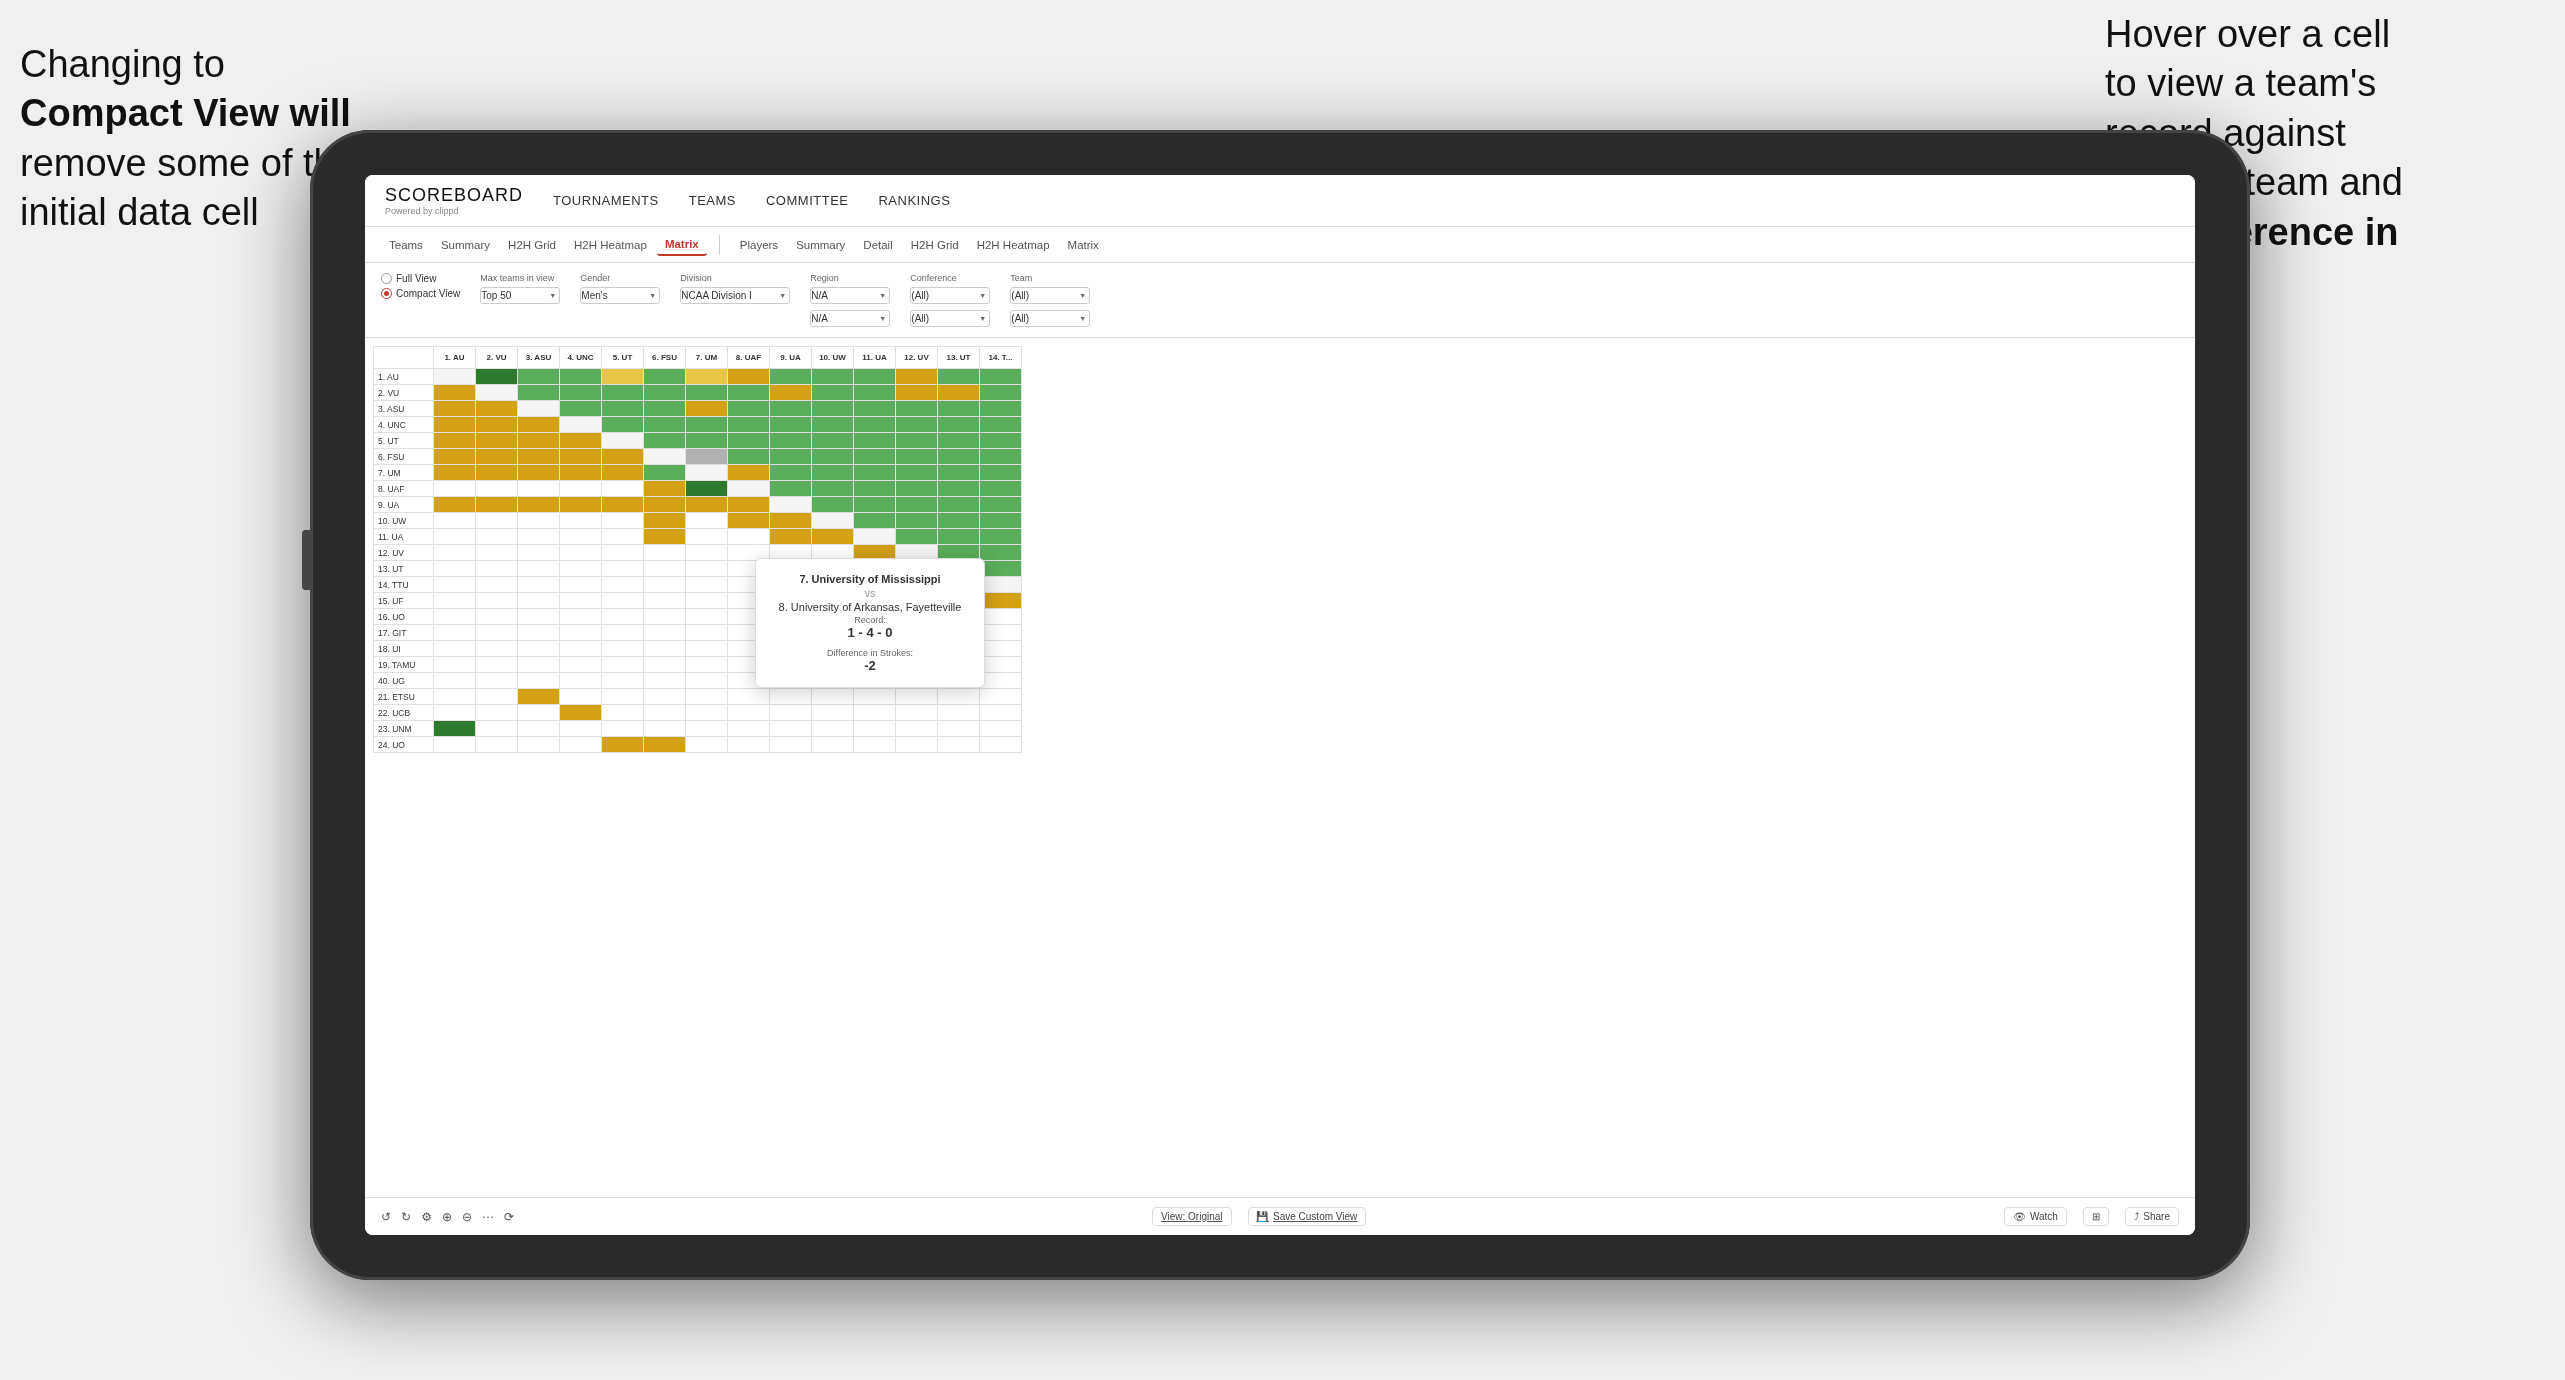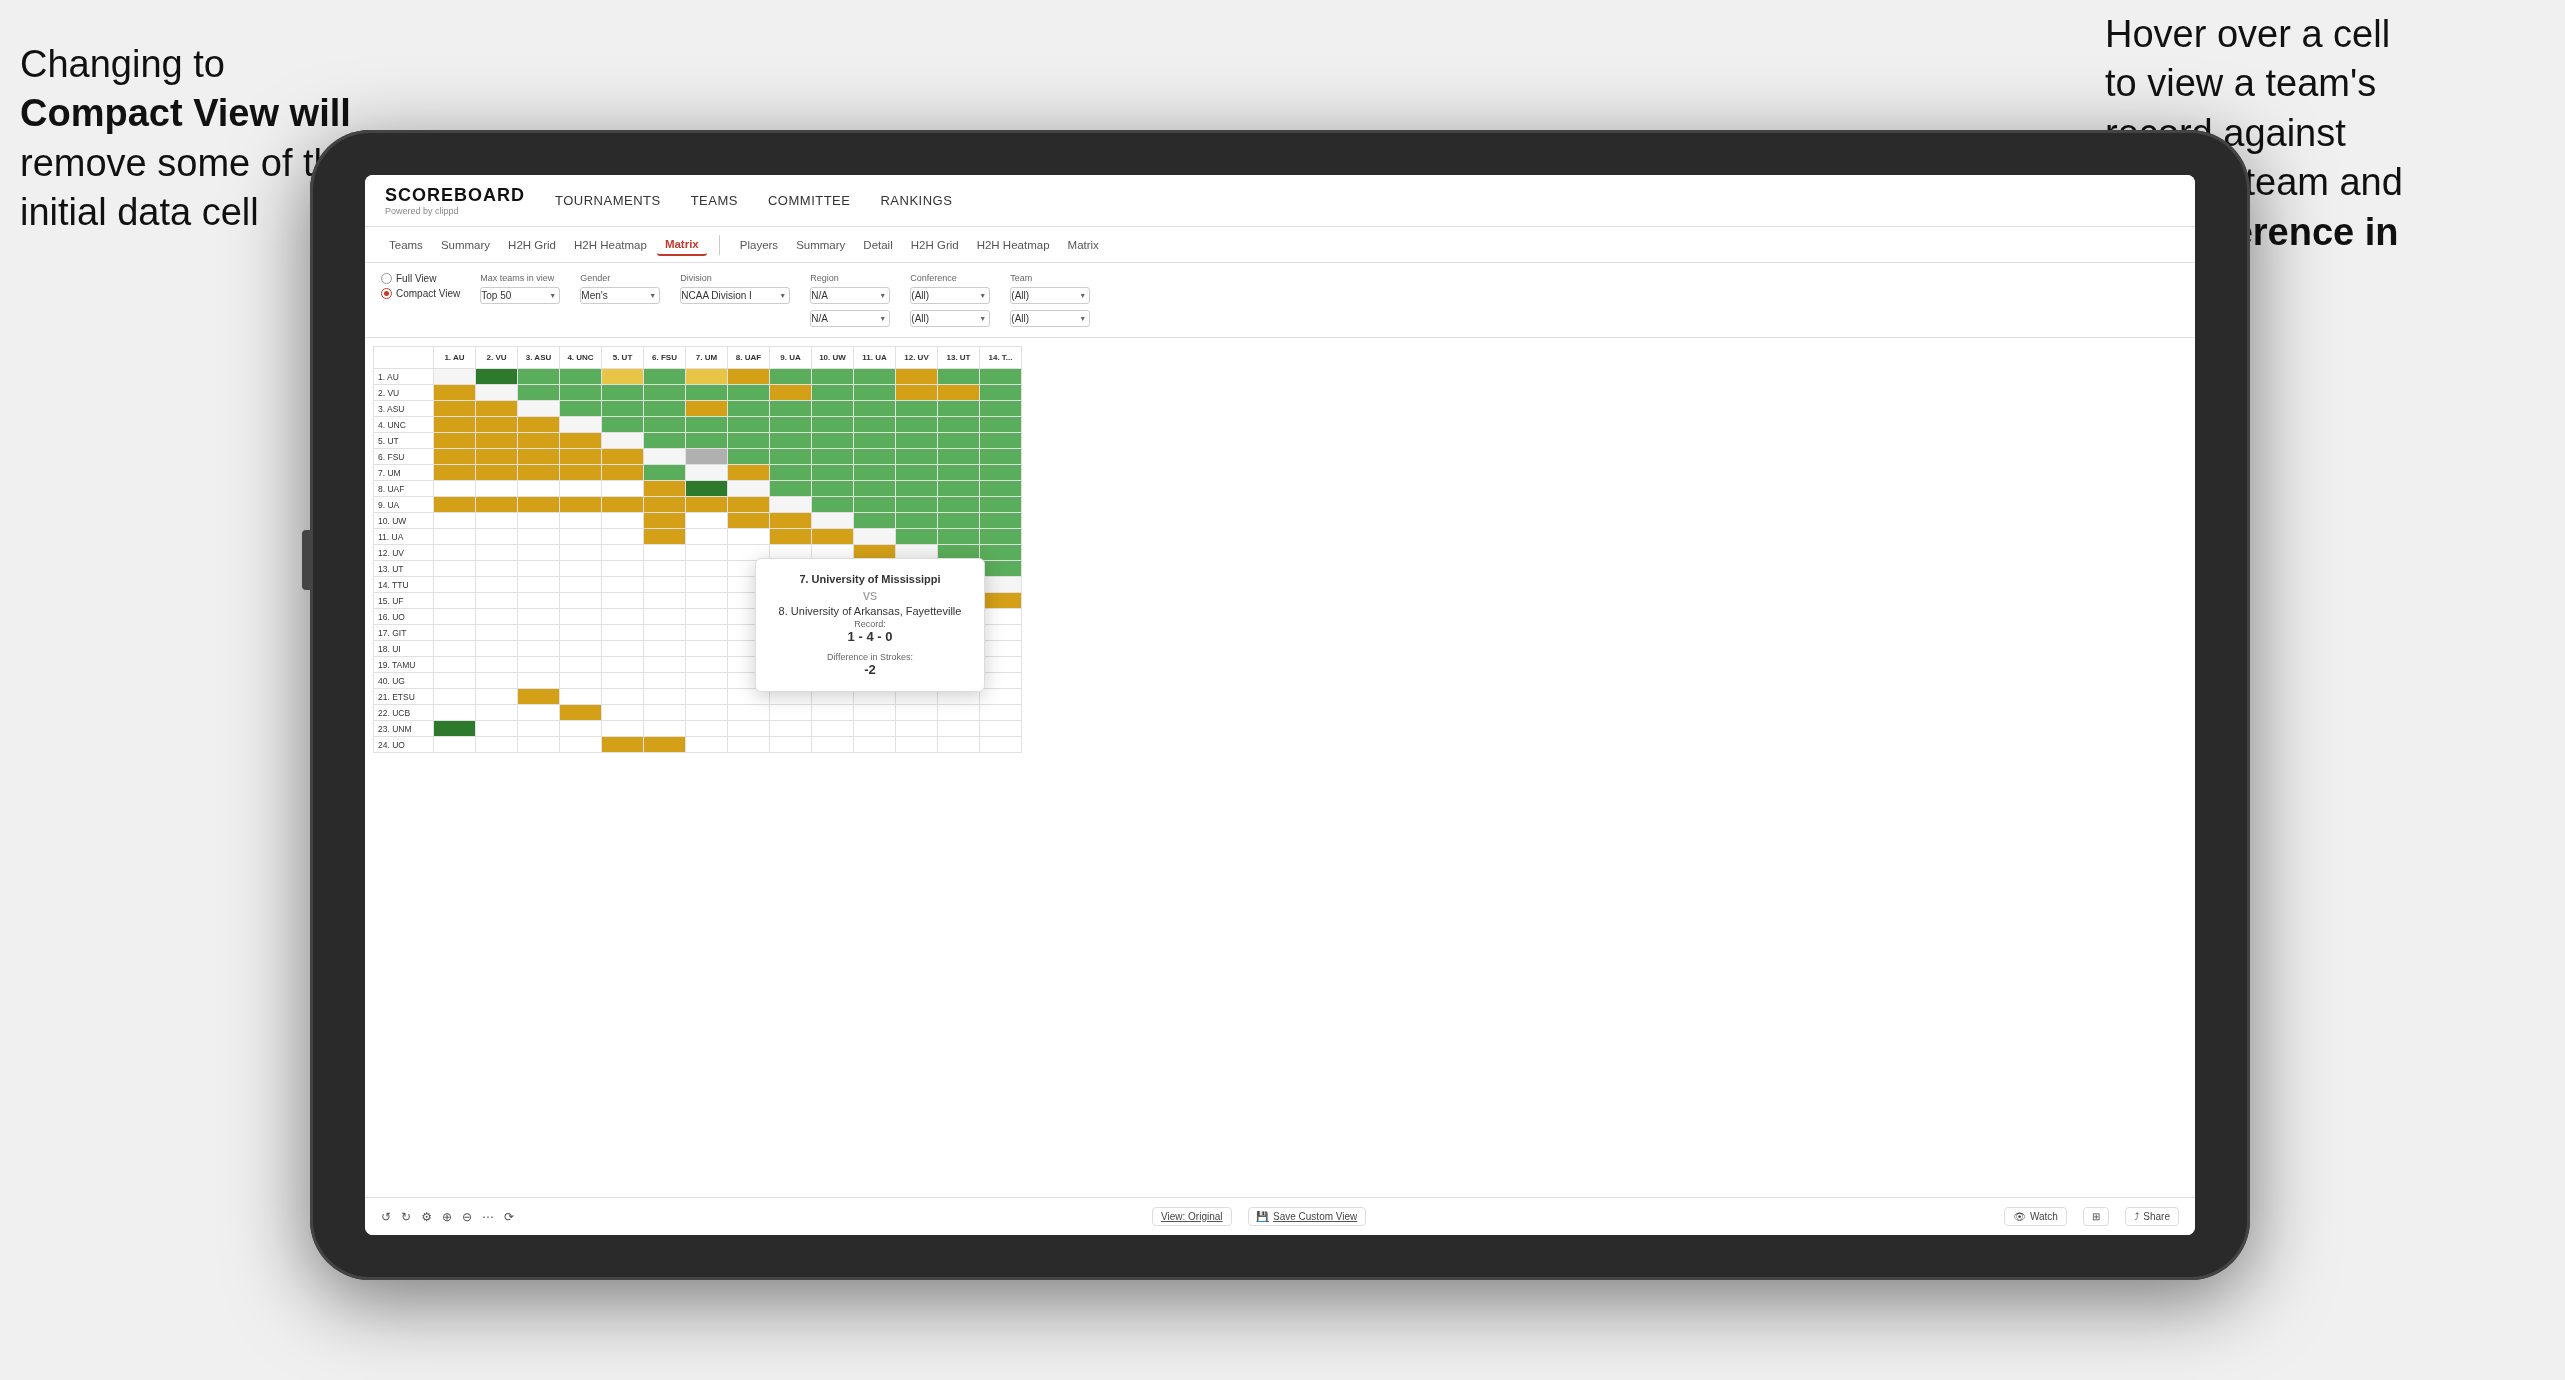--- a/index.html
+++ b/index.html
@@ -89,21 +89,21 @@
       background: #fff;
       flex-shrink: 0;
     }
     .logo-area {
       display: flex;
       flex-direction: column;
       margin-right: 30px;
     }
     .logo-text {
       font-size: 18px;
-      font-weight: 700;
+      font-weight: 400;
       color: #111;
       letter-spacing: 1px;
       text-align: center;
     }
     .logo-sub {
       font-size: 9px;
       color: #888;
     }
     .nav-items {
       display: flex;
@@ -293,21 +293,21 @@
       min-width: 230px;
       z-index: 10;
     }
     .tooltip-team1 {
       font-size: 11px;
       font-weight: 600;
       color: #333;
       text-align: center;
     }
     .tooltip-vs {
-      font-size: 14px;
+      font-size: 11px;
       color: #999;
       text-align: center;
       margin: 2px 0;
     }
     .tooltip-team2 {
       font-size: 11px;
       font-weight: 400;
       color: #333;
       text-align: center;
     }

